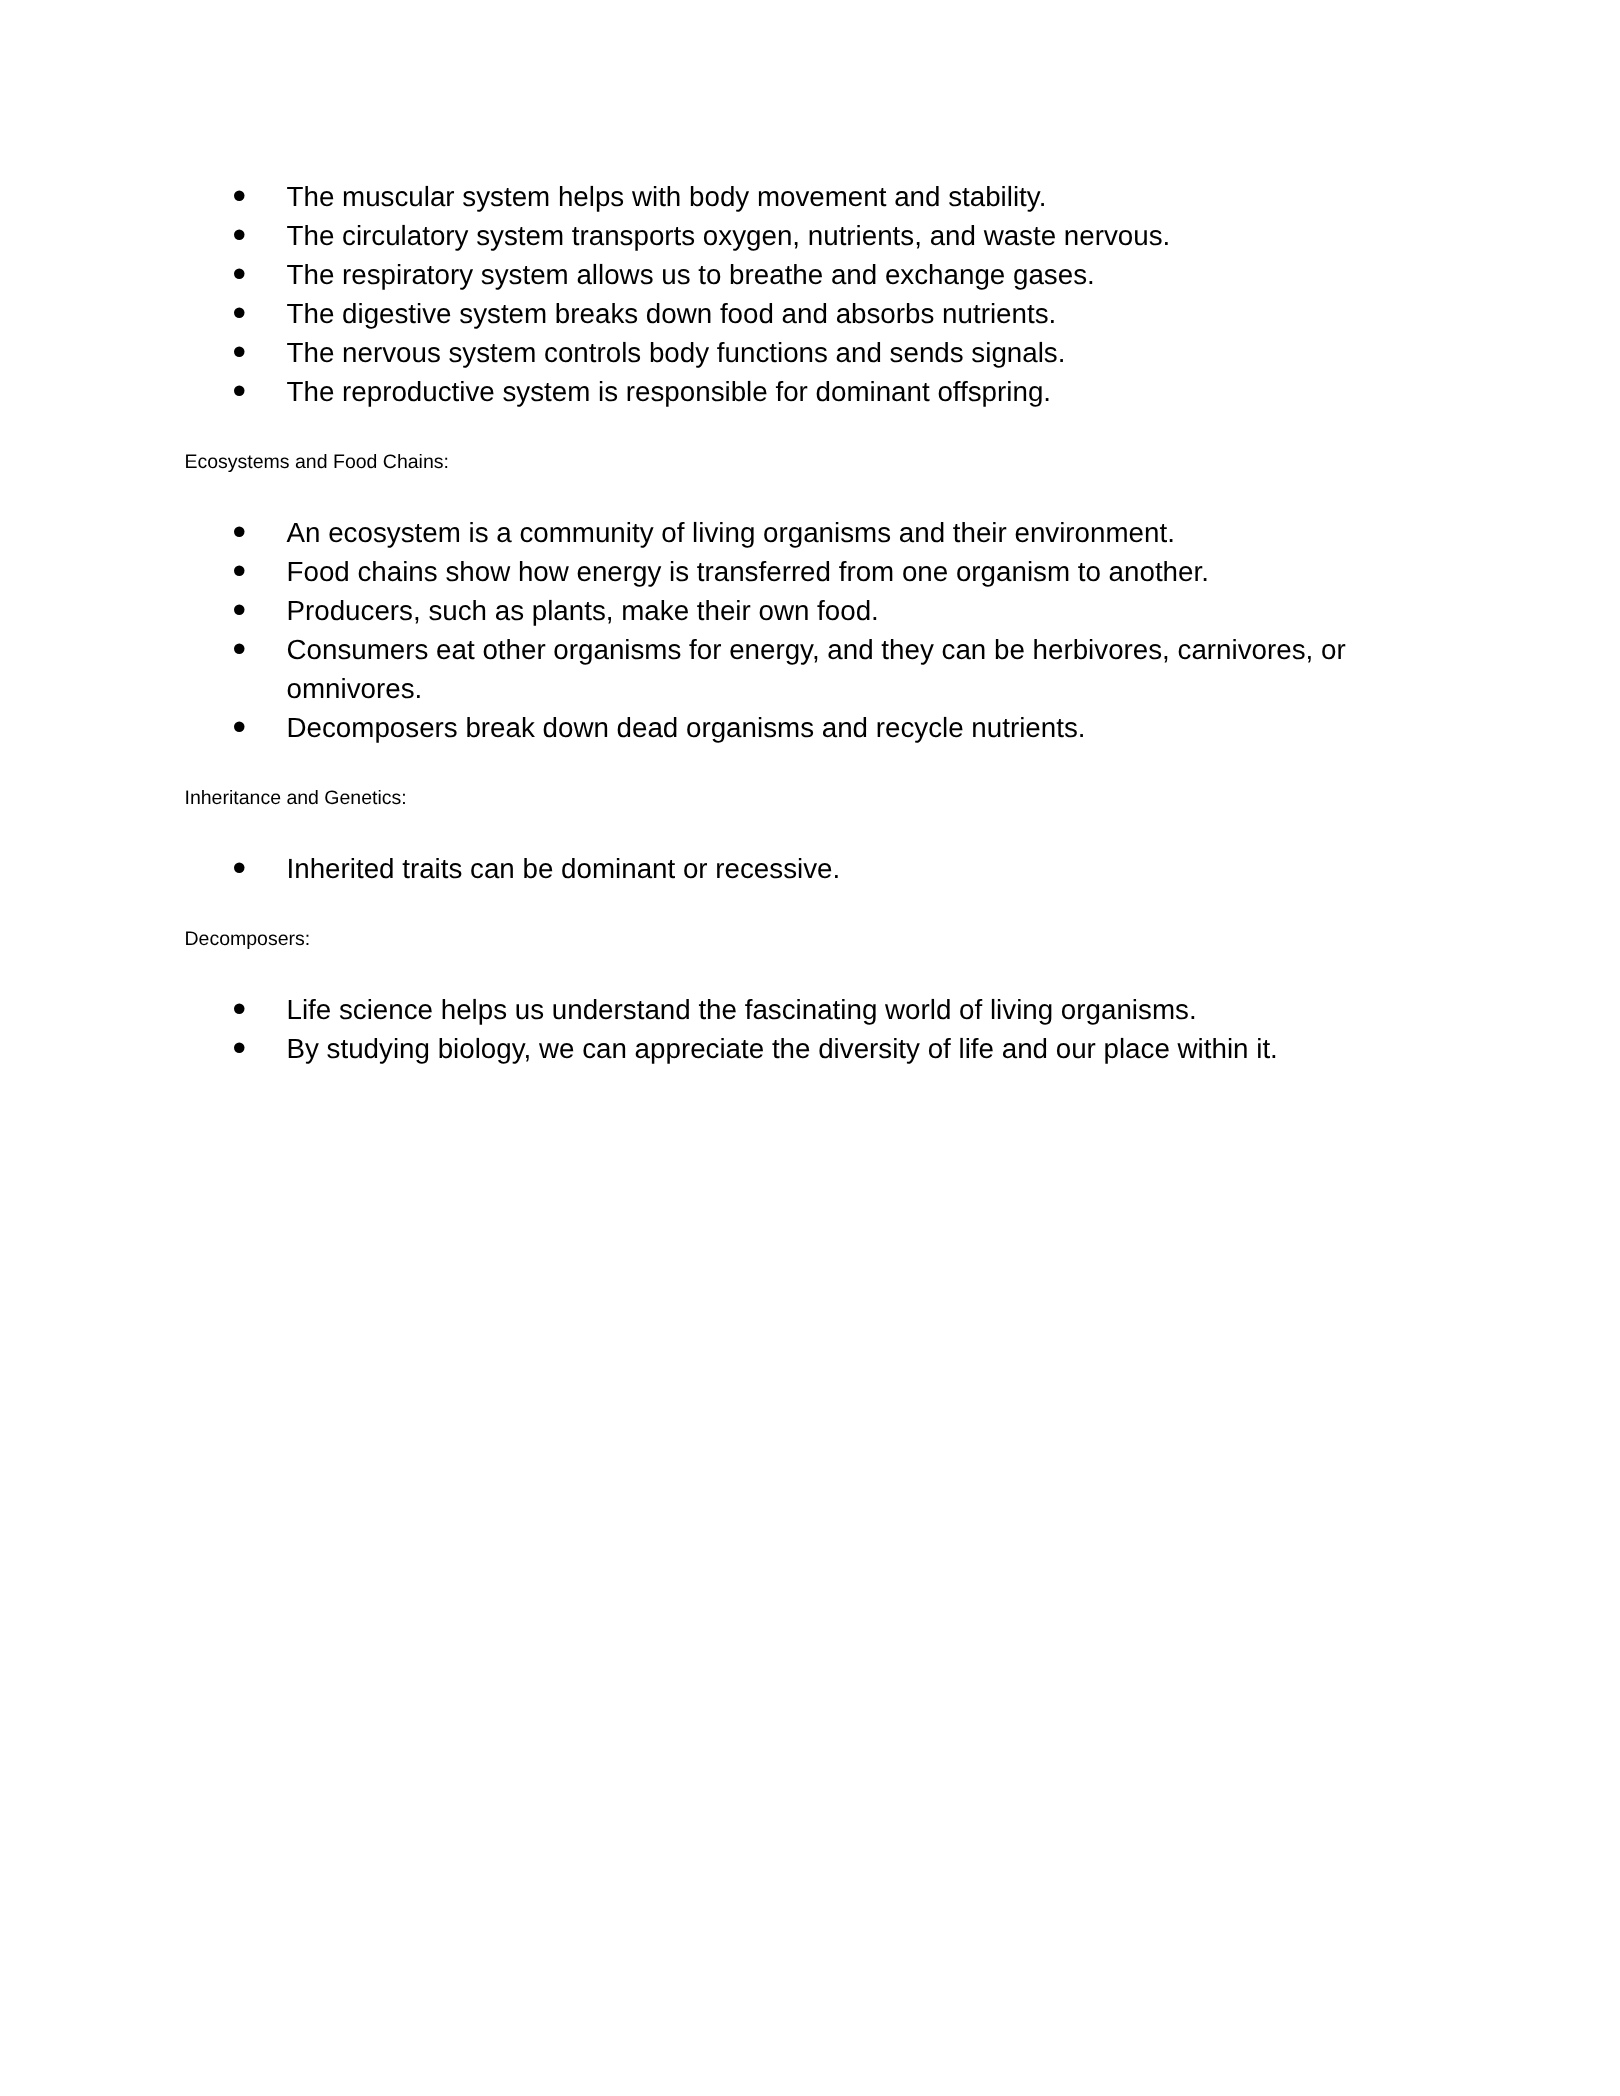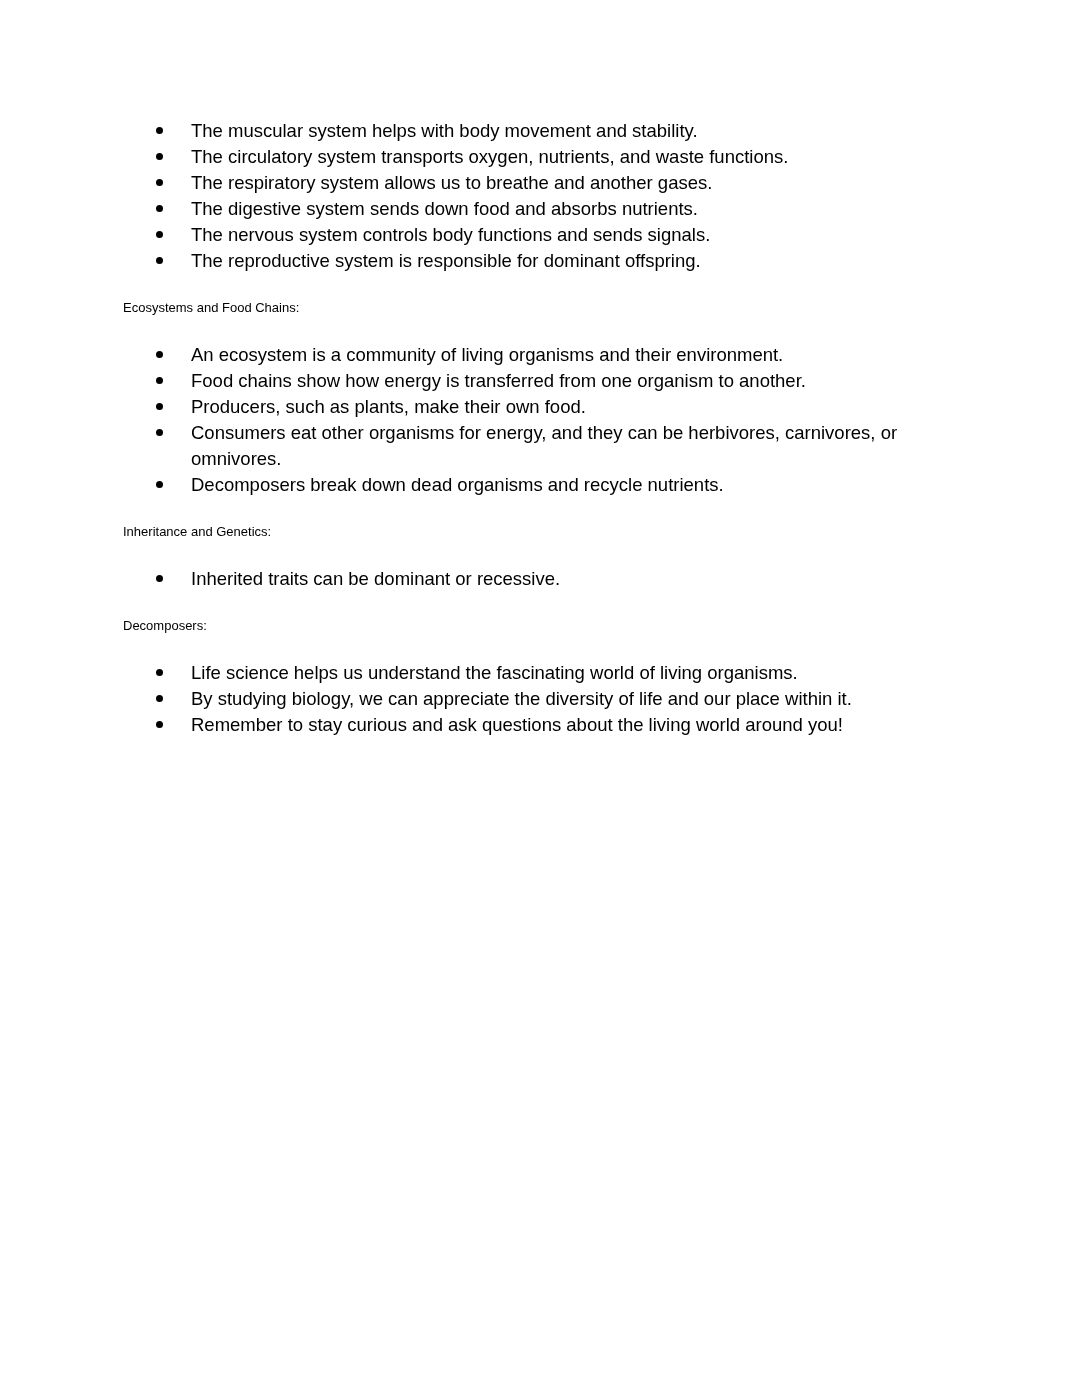--- a/index.html
+++ b/index.html
@@ -88,29 +88,29 @@
 <div class="page">
   <div class="doc-body">
 
     <ul class="bullets">
       <li>
         <span class="bullet-marker"></span>
         <span class="bullet-text">The muscular system helps with body movement and stability.</span>
       </li>
       <li>
         <span class="bullet-marker"></span>
-        <span class="bullet-text">The circulatory system transports oxygen, nutrients, and waste functions.</span>
+        <span class="bullet-text">The circulatory system transports oxygen, nutrients, and waste nervous.</span>
       </li>
       <li>
         <span class="bullet-marker"></span>
-        <span class="bullet-text">The respiratory system allows us to breathe and another gases.</span>
+        <span class="bullet-text">The respiratory system allows us to breathe and exchange gases.</span>
       </li>
       <li>
         <span class="bullet-marker"></span>
-        <span class="bullet-text">The digestive system sends down food and absorbs nutrients.</span>
+        <span class="bullet-text">The digestive system breaks down food and absorbs nutrients.</span>
       </li>
       <li>
         <span class="bullet-marker"></span>
         <span class="bullet-text">The nervous system controls body functions and sends signals.</span>
       </li>
       <li>
         <span class="bullet-marker"></span>
         <span class="bullet-text">The reproductive system is responsible for dominant offspring.</span>
       </li>
     </ul>
@@ -165,20 +165,16 @@
 
     <ul class="bullets">
       <li>
         <span class="bullet-marker"></span>
         <span class="bullet-text">Life science helps us understand the fascinating world of living organisms.</span>
       </li>
       <li>
         <span class="bullet-marker"></span>
         <span class="bullet-text">By studying biology, we can appreciate the diversity of life and our place within it.</span>
       </li>
-      <li>
-        <span class="bullet-marker"></span>
-        <span class="bullet-text">Remember to stay curious and ask questions about the living world around you!</span>
-      </li>
     </ul>
 
   </div>
 </div>
 
 </body></html>

